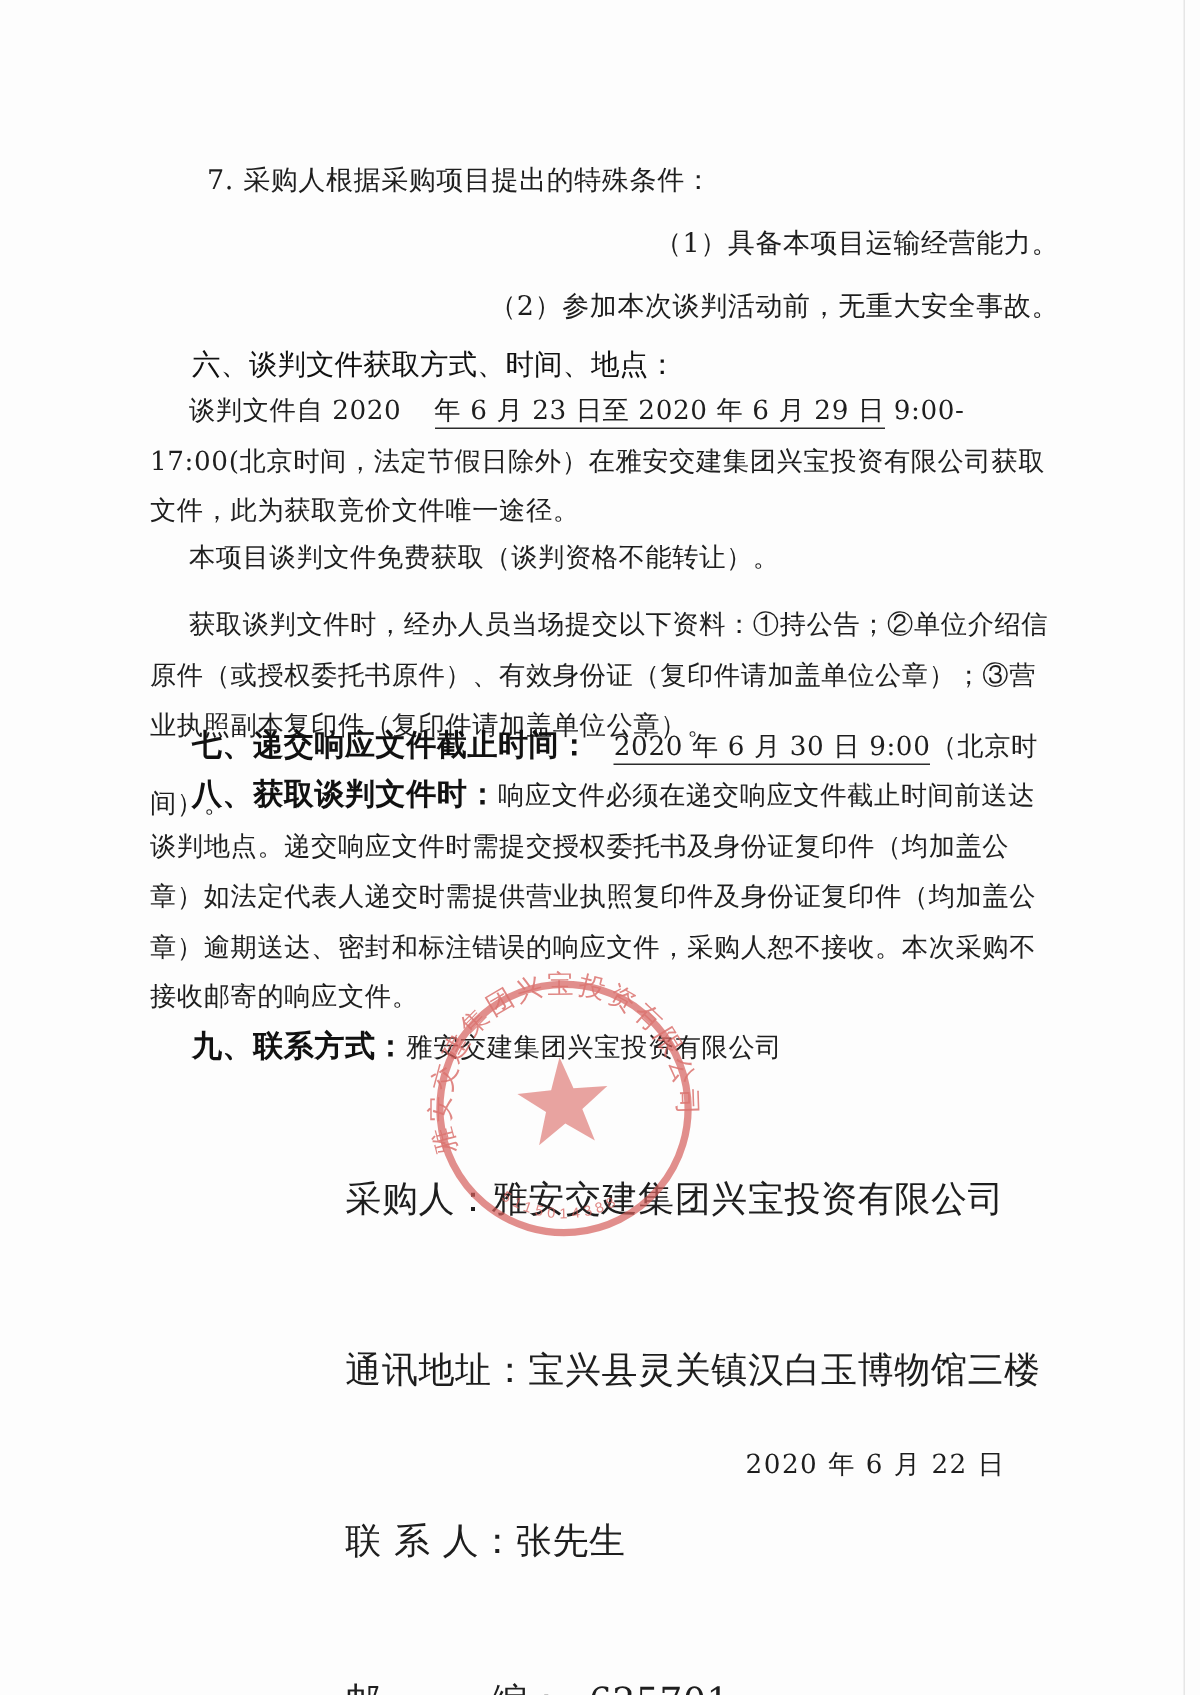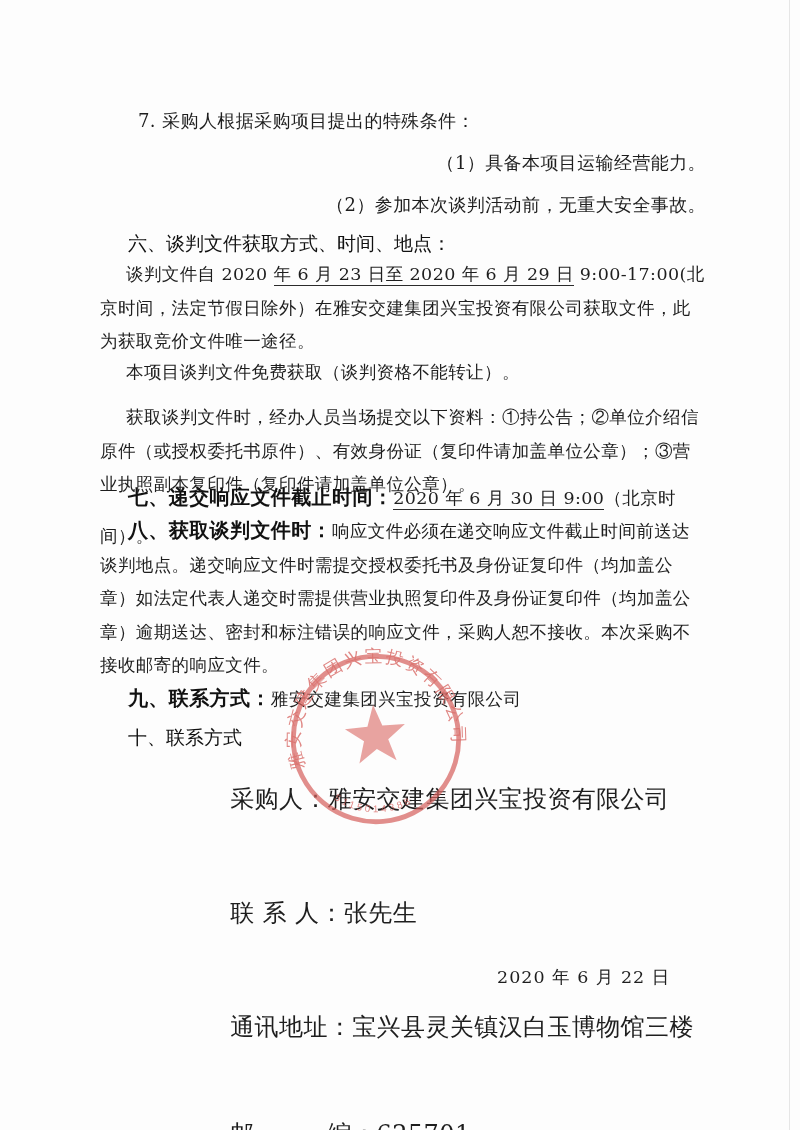--- a/index.html
+++ b/index.html
@@ -15,21 +15,21 @@
     position:absolute;top:0;right:10px;width:1px;height:100%;
     background:#e6e6e6;
   }
   .abs{position:absolute;left:100px;width:606px;}
   .body-text{font-size:17.5px;line-height:33.5px;letter-spacing:0.4px;}
   .heading{
     font-family:"Liberation Sans","DejaVu Sans",sans-serif;
     font-weight:normal;font-size:19px;color:#111;
   }
   .run-in{font-family:"Liberation Sans","DejaVu Sans",sans-serif;font-weight:bold;font-size:20px;color:#111;}
-  .u{border-bottom:1.2px solid #2b2b2b;padding-bottom:1px;}
+  .u{border-bottom:1.2px solid #2b2b2b;padding-bottom:1px;margin-left:16px;}
   .indent{text-indent:26px;}
   .indent8{text-indent:28px;}
   .clause{font-size:18px;line-height:34px;letter-spacing:0.4px;}
   .c7{margin-left:38px;}
   .csub{margin-left:24px;margin-top:8px;text-align:right;}
   .h6{margin-left:28px;line-height:36px;}
   .row7{line-height:38px;}
   .row9,.row10{line-height:40px;}
   .contacts{left:182px;width:460px;}
   .crow{font-size:24px;line-height:38px;letter-spacing:0.4px;white-space:pre;}
@@ -66,31 +66,30 @@
   </div>
 
   <div class="abs body-text indent8" style="top:514px">
     <span class="run-in">八、获取谈判文件时：</span><span>响应文件必须在递交响应文件截止时间前送达谈判地点。递交响应文件时需提交授权委托书及身份证复印件（均加盖公章）如法定代表人递交时需提供营业执照复印件及身份证复印件（均加盖公章）逾期送达、密封和标注错误的响应文件，采购人恕不接收。本次采购不接收邮寄的响应文件。</span>
   </div>
 
   <div class="abs body-text indent8 row9" style="top:678px">
     <span class="run-in">九、联系方式：</span><span>雅安交建集团兴宝投资有限公司</span>
   </div>
 
-  <div class="abs heading indent8 row10" style="top:718px">十、联系方式</div>
 
   <div class="abs contacts" style="top:742px">
     <div class="crow">
       <span>采购人：</span><span>雅安交建集团兴宝投资有限公司</span>
     </div>
     <div class="crow">
-      <span>联 系 人：</span><span>张先生</span>
+      <span>通讯地址：</span><span>宝兴县灵关镇汉白玉博物馆三楼</span>
     </div>
     <div class="crow">
-      <span>通讯地址：</span><span>宝兴县灵关镇汉白玉博物馆三楼</span>
+      <span>联 系 人：</span><span>张先生</span>
     </div>
     <div class="crow zip">
       <span>邮　　　编：</span><span class="u">625701</span>
     </div>
 
   </div>
 
   <div class="abs date-row" style="top:958px">2020 年  6 月  22 日</div>
 
   <svg class="seal" viewBox="0 0 200 200" overflow="visible">

